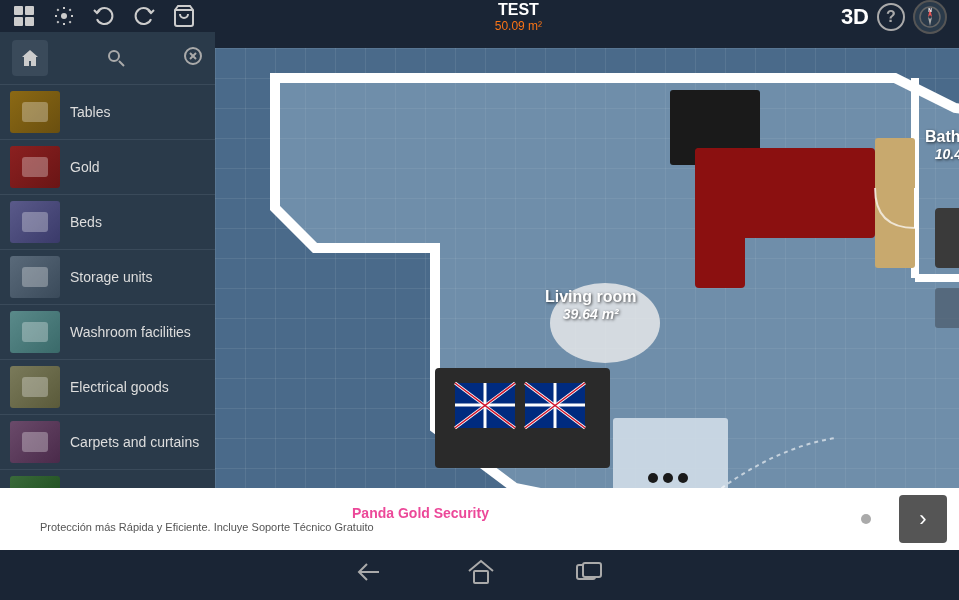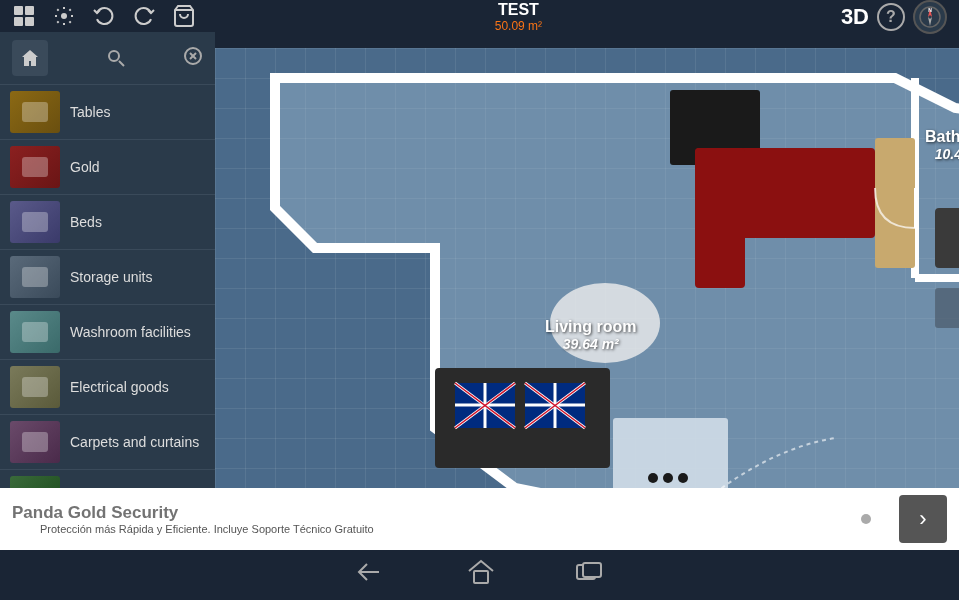--- a/index.html
+++ b/index.html
@@ -217,23 +217,24 @@
       background: #fff;
       display: flex;
       align-items: center;
       z-index: 15;
       padding: 0 12px;
     }
     .ad-text-block {
       flex: 1;
     }
     .ad-title {
-      font-size: 17px;
+      font-size: 14px;
       font-weight: bold;
-      color: #737373;
+      color: #ec4899;
+      text-align: center;
     }
     .ad-subtitle {
       font-size: 11px;
       color: #555;
       padding-left: 28px;
     }
     .ad-arrow-btn {
       width: 48px; height: 48px;
       background: #555;
       border-radius: 4px;
@@ -460,21 +461,21 @@
     <rect x="800" y="140" width="60" height="80" fill="#c8a96e" rx="3"></rect>
 
     <rect x="720" y="240" width="70" height="40" fill="#4a5a6a" rx="3" opacity="0.7"></rect>
 
     <path d="M 700,180 Q 660,180 660,140" fill="none" stroke="rgba(255,255,255,0.7)" stroke-width="2"></path>
     <line x1="700" y1="180" x2="700" y2="140" stroke="white" stroke-width="2"></line>
 
     <path d="M 500,445 Q 560,400 620,390" fill="none" stroke="rgba(255,255,255,0.6)" stroke-width="2" stroke-dasharray="4,4"></path>
   </svg>
 
-  <div class="room-label" style="left:330px; top:240px;margin-top:30px;">
+  <div class="room-label" style="left:330px; top:240px;">
     <div class="room-name">Living room</div>
     <div class="room-size">39.64 m²</div>
   </div>
 
   <div class="room-label" style="left:710px; top:80px;">
     <div class="room-name">Bathroom</div>
     <div class="room-size">10.40 m²</div>
   </div>
 </div>
 

